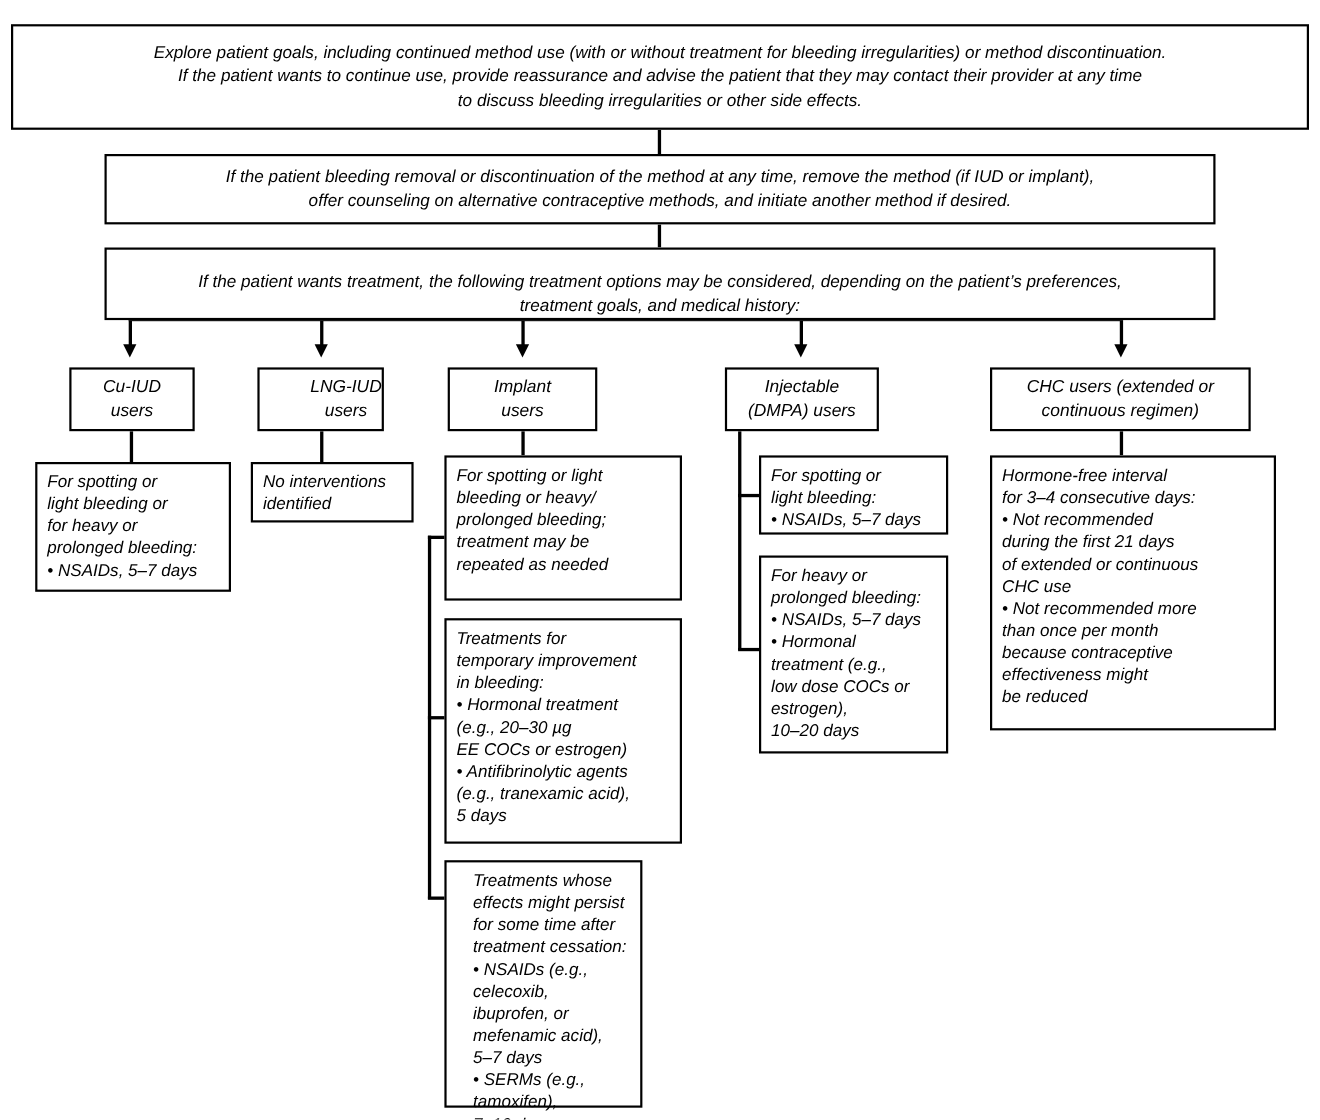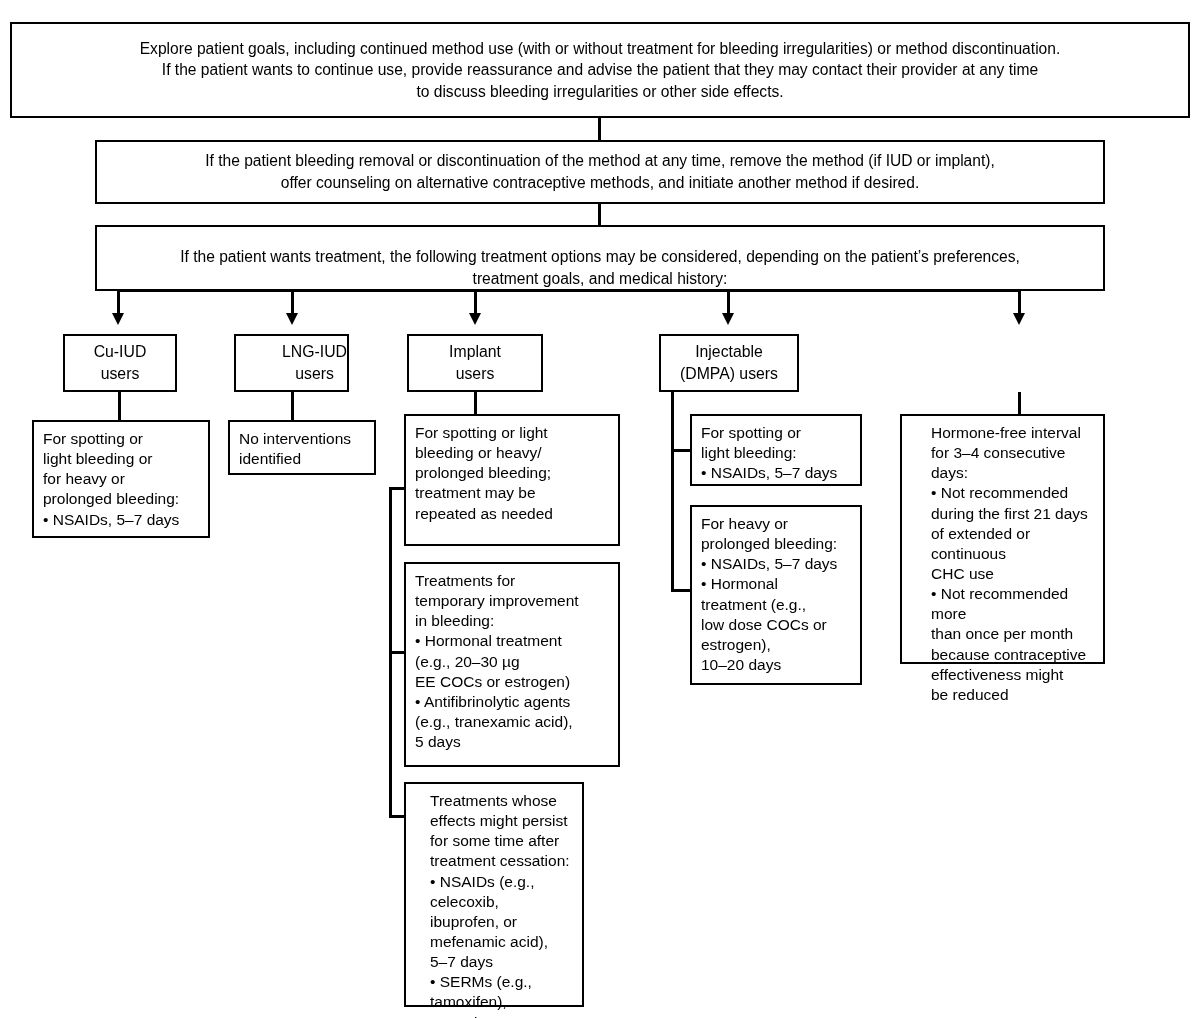--- a/index.html
+++ b/index.html
@@ -11,20 +11,21 @@
   body {
     font-family: "Liberation Sans", sans-serif;
     color: #000000;
   }
   #flowchart {
     position: relative;
     width: 1200px;
     height: 1018px;
     background: #ffffff;
     overflow: hidden;
+    font-style: italic;
   }
 
   
   .box {
     position: absolute;
     box-sizing: border-box;
     border: 2.5px solid #000000;
     background: #ffffff;
     z-index: 3;
   }
@@ -205,23 +206,27 @@
     <span class="box-text">For heavy or
 prolonged bleeding:
 • NSAIDs, 5–7 days
 • Hormonal
    treatment (e.g.,
    low dose COCs or
    estrogen),
    10–20 days</span>
   </div>
 
+  <div class="box centered header-box" style="left:900px; top:334px; width:237px; height:58px;">
+    <span class="box-text">CHC users (extended or
+continuous regimen)</span>
+  </div>
   <div class="vline" style="left:1018px; top:392px; height:22px;"></div>
 
-  <div class="box left" style="left:900px; top:414px; width:205px; height:250px;padding-left:20px;">
+  <div class="box left" style="left:900px; top:414px; width:260px; height:250px;">
     <span class="box-text">Hormone-free interval
 for 3–4 consecutive days:
 • Not recommended
    during the first 21 days
    of extended or continuous
    CHC use
 • Not recommended more
    than once per month
    because contraceptive
    effectiveness might

